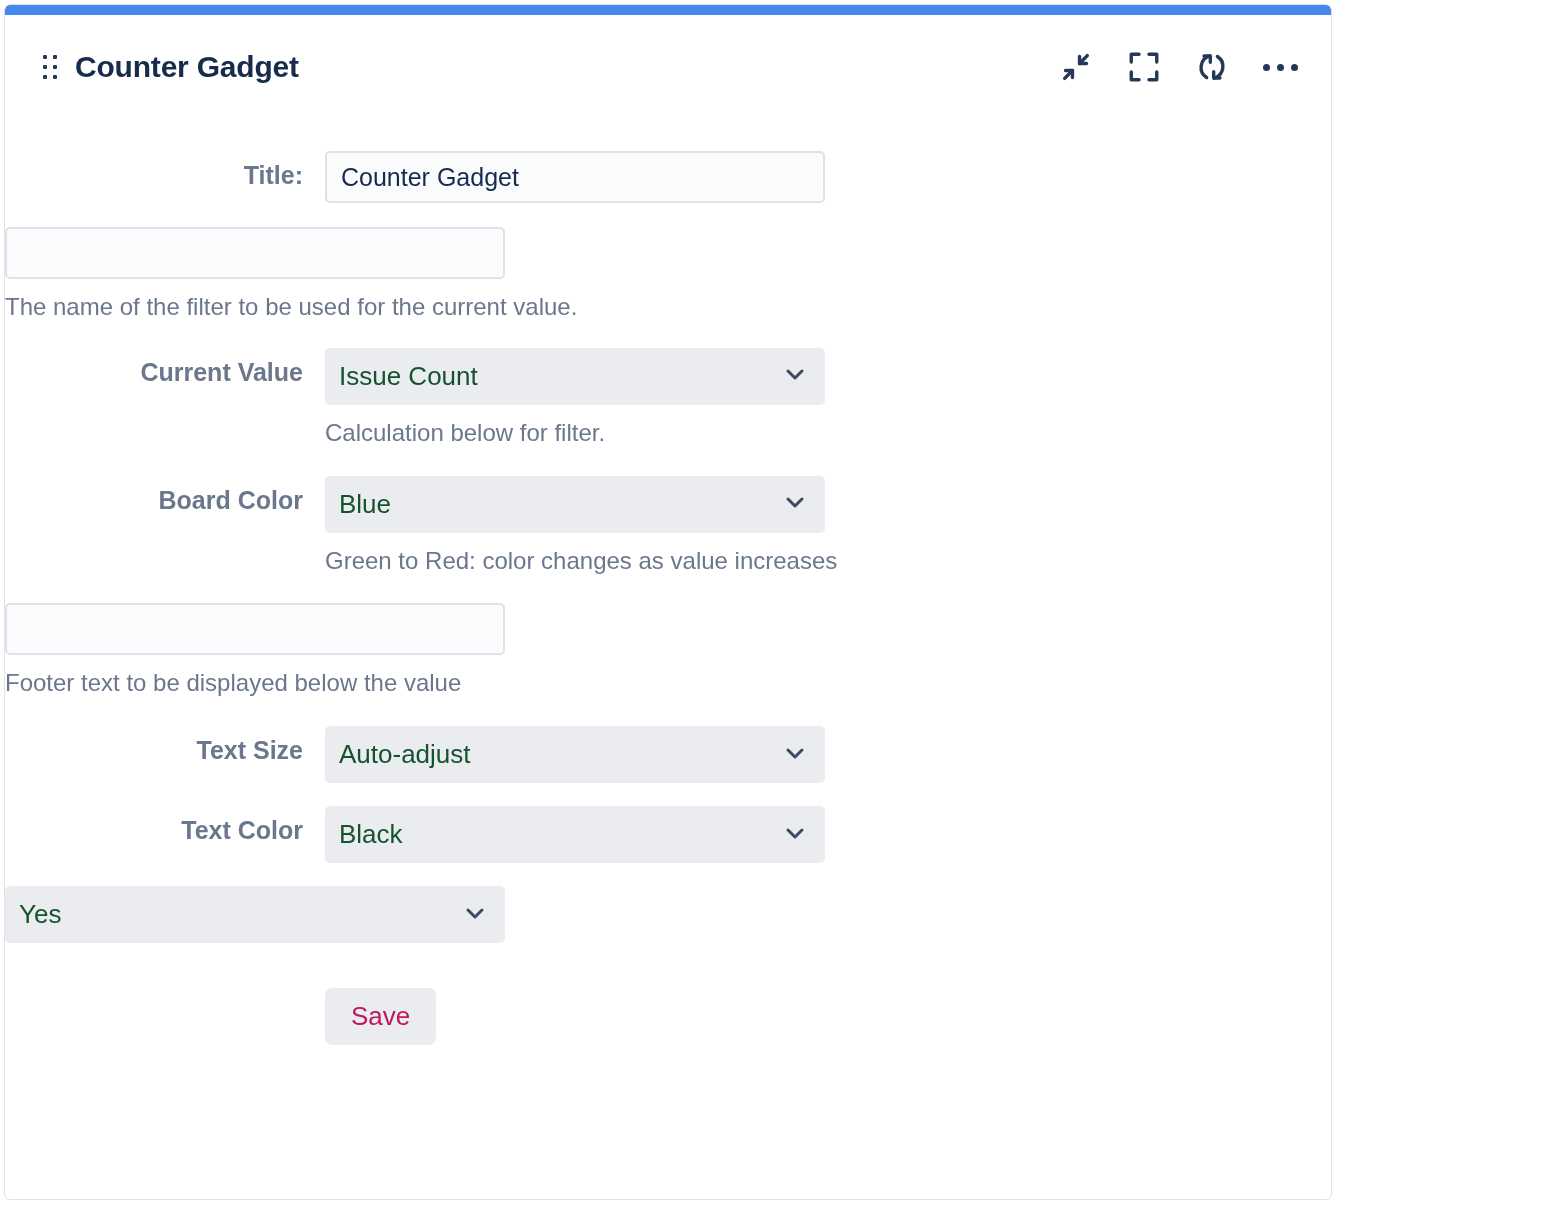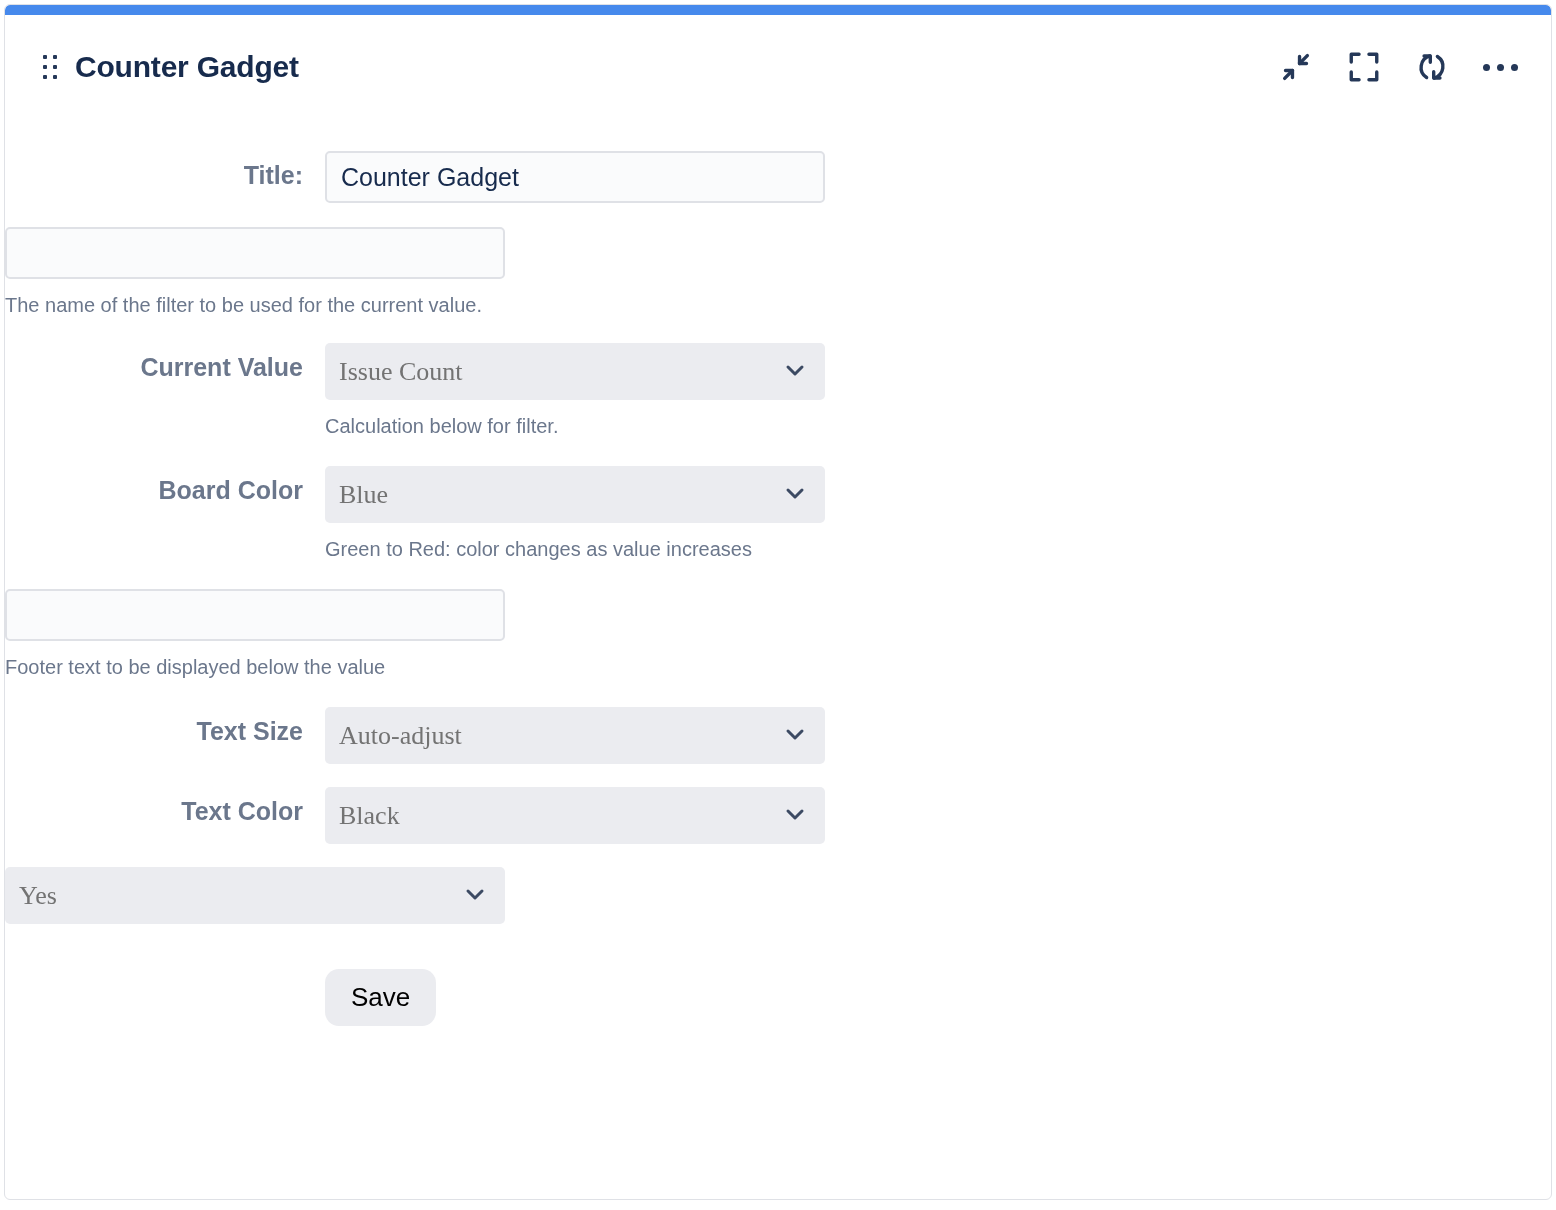--- a/index.html
+++ b/index.html
@@ -11,21 +11,21 @@
   body {
     width: 1556px;
     height: 1210px;
     font-family: "Liberation Sans", sans-serif;
     -webkit-font-smoothing: antialiased;
   }
 
   .gadget-card {
     position: relative;
     box-sizing: border-box;
-    width: 1548px;
+    width: 1328px;
     height: 1196px;
     margin: 4px;
     background: #ffffff;
     border: 1px solid #dfe1e6;
     border-radius: 6px;
     overflow: hidden;
   }
 
   .accent-bar {
     position: absolute;
@@ -170,53 +170,53 @@
     width: 500px;
     height: 57px;
   }
   .select-box {
     box-sizing: border-box;
     width: 500px;
     height: 57px;
     background: #ebecf0;
     border: none;
     border-radius: 5px;
-    font-family: Liberation Serif, serif;
+    font-family: Liberation Sans, sans-serif;
     font-size: 26px;
-    color: #737373;
+    color: #14532d;
     padding: 0 52px 0 14px;
     display: flex;
     align-items: center;
     cursor: pointer;
     user-select: none;
   }
   .select-chevron {
     position: absolute;
     right: 18px;
     top: 50%;
     transform: translateY(-50%);
     pointer-events: none;
     color: #3c4a63;
   }
 
   .help-text {
-    font-size: 20px;
+    font-size: 24px;
     color: #6b778c;
     margin-top: 14px;
     line-height: 1.2;
     white-space: nowrap;
   }
 
   .save-button {
     background: #ebecf0;
     border: none;
-    border-radius: 14px;
+    border-radius: 7px;
     font-family: "Liberation Sans", sans-serif;
     font-size: 26px;
-    color: #000000;
+    color: #be185d;
     padding: 13px 26px;
     cursor: pointer;
   }
 </style>
 </head>
 <body>
 
 <div class="gadget-card">
 
   <div class="accent-bar"></div>

